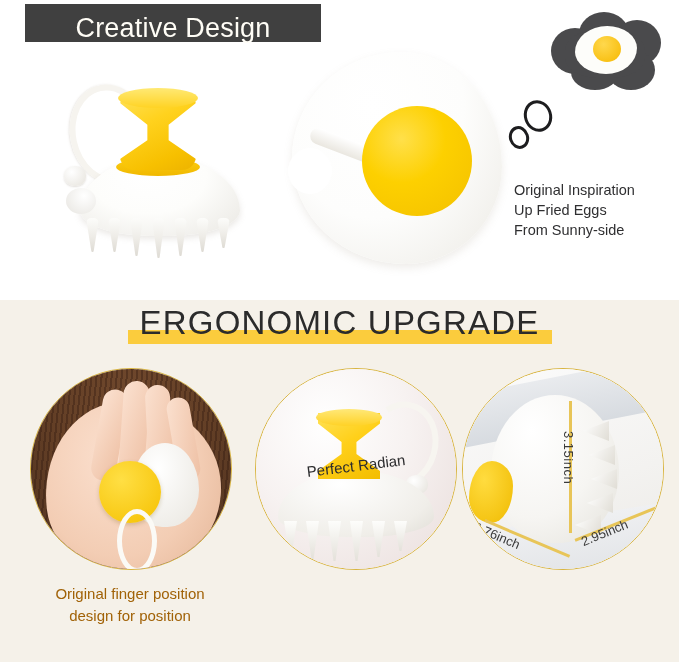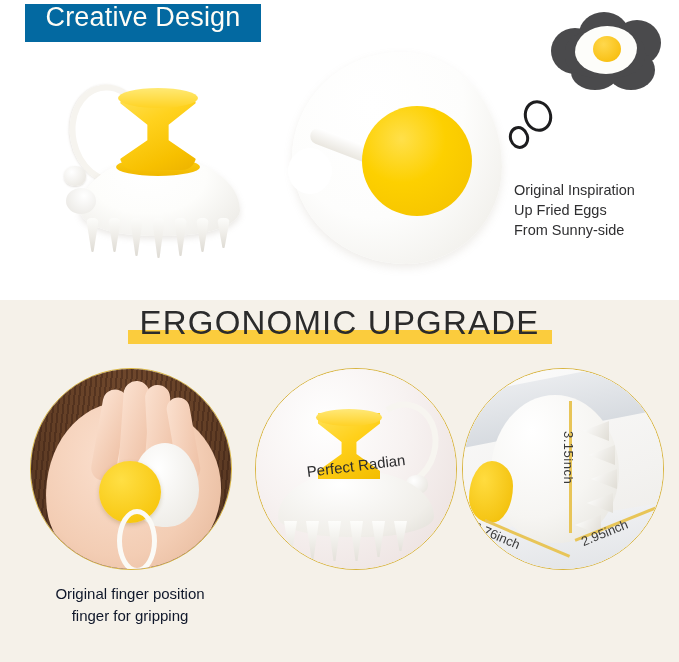--- a/index.html
+++ b/index.html
@@ -11,22 +11,22 @@
   #root{position:absolute;inset:0;overflow:hidden;}
 
   
   .top-bg{position:absolute;left:0;top:0;width:679px;height:300px;background:#ffffff;}
   .bottom-bg{position:absolute;left:0;top:255px;width:679px;height:407px;background:#f5f1e9;}
   
   .arc{position:absolute;left:-140px;top:-480px;width:960px;height:760px;
        background:#ffffff;border-radius:50%;}
 
   
-  .badge{position:absolute;left:25px;top:4px;width:236px;height:38px;
-         background:#0369a1;display:flex;align-items:flex-start;justify-content:center;}
+  .badge{position:absolute;left:25px;top:4px;width:296px;height:38px;
+         background:#404040;display:flex;align-items:flex-end;justify-content:center;}
   .badge span{color:#fffdf6;font-size:27px;letter-spacing:.2px;font-weight:400;line-height:1;}
 
   
   .prod1{position:absolute;left:52px;top:70px;width:210px;height:190px;}
   .p1-dome{position:absolute;left:28px;top:88px;width:160px;height:78px;
            background:radial-gradient(ellipse at 42% 22%,#ffffff 0%,#fdfdfb 45%,#e9e7e2 100%);
            border-radius:50% 50% 46% 46%/70% 70% 34% 34%;
            box-shadow:0 3px 6px rgba(160,150,135,.22);}
   .p1-dome:after{content:"";position:absolute;left:-14px;top:30px;width:30px;height:26px;
            background:radial-gradient(ellipse at 60% 30%,#ffffff,#e7e5e0);border-radius:50%;}
@@ -157,21 +157,21 @@
   .v-line{left:106px;top:32px;width:2.5px;height:132px;}
   .d1-line{left:22px;top:150px;width:92px;height:2.5px;transform:rotate(23deg);transform-origin:left center;}
   .d2-line{left:112px;top:170px;width:90px;height:2.5px;transform:rotate(-22deg);transform-origin:left center;}
   .dim-txt{position:absolute;font-size:13px;color:#3a3a3a;white-space:nowrap;}
   .t-315{left:98px;top:62px;writing-mode:vertical-rl;letter-spacing:.5px;}
   .t-276{left:14px;top:150px;transform:rotate(23deg);transform-origin:left top;}
   .t-295{left:116px;top:166px;transform:rotate(-22deg);transform-origin:left top;}
 
   
   .cap{position:absolute;top:583px;width:228px;text-align:center;
-    font-size:15px;line-height:22px;color:#0f172a;}
+    font-size:15px;line-height:22px;color:#a16207;}
   .cap1{left:16px;}
   .cap2{left:228px;}
   .cap3{left:448px;}
 </style>
 </head>
 <body>
 
 <div id="root">
 
   <div class="bottom-bg"></div>
@@ -271,16 +271,16 @@
     <div class="dimline v-line"></div>
     <div class="dimline d1-line"></div>
     <div class="dimline d2-line"></div>
     <div class="dim-txt t-315">3.15inch</div>
     <div class="dim-txt t-276">2.76inch</div>
     <div class="dim-txt t-295">2.95inch</div>
   </div>
 
   <div class="cap cap1">
     <div>Original finger position</div>
-    <div>finger for gripping</div>
+    <div>design for position</div>
   </div>
 
 </div>
 
 </body></html>

